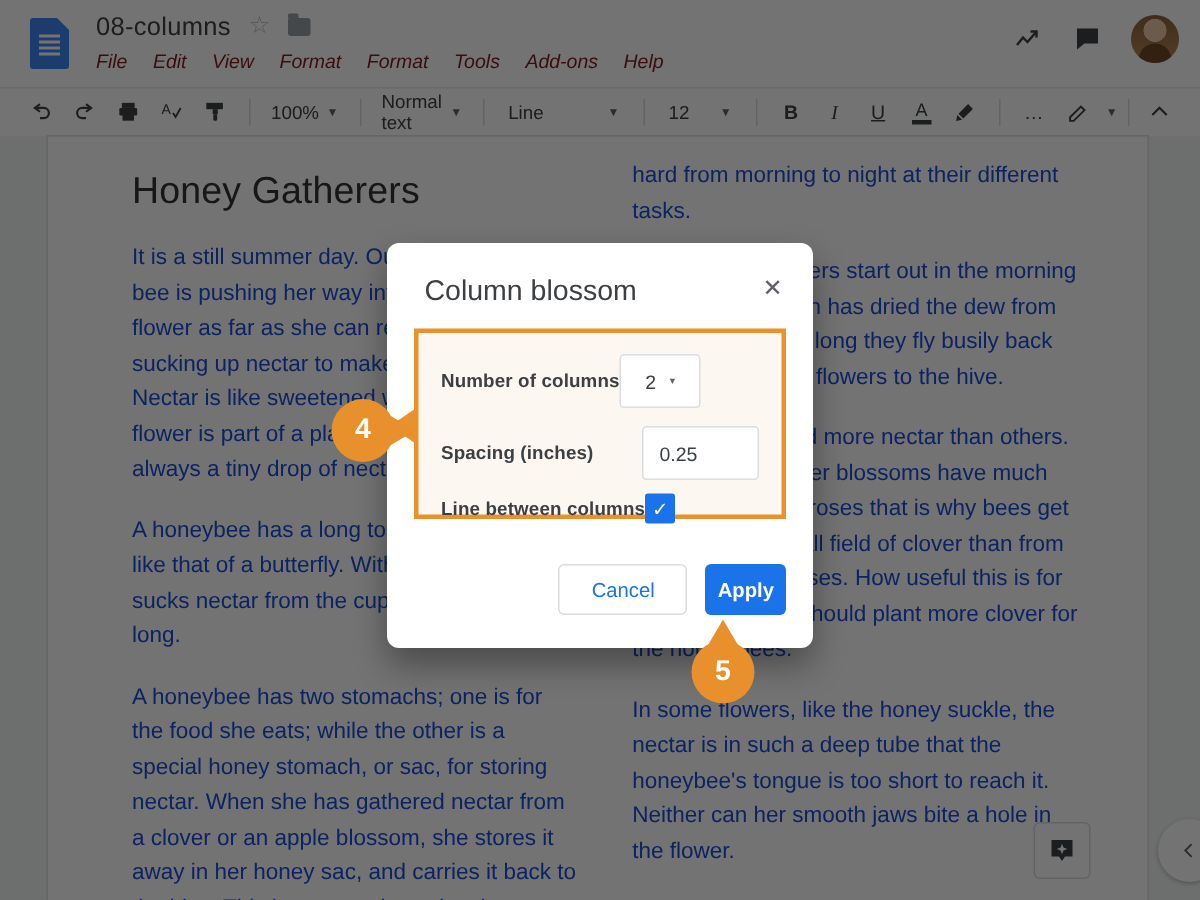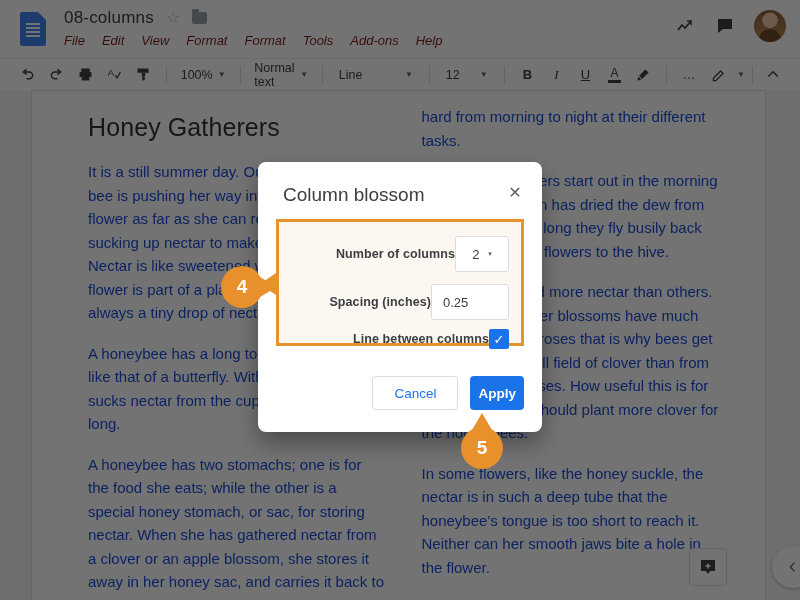--- a/index.html
+++ b/index.html
@@ -74,23 +74,23 @@
   .dialog { position:absolute; left:258px; top:162px; width:284px; height:270px;
     background:#fff; border-radius:8px; box-shadow:0 11px 22px rgba(0,0,0,.35); }
   .dlg-title { position:absolute; left:25px; top:22px; font-size:19px; color:#3c4043; font-weight:400;}
   .dlg-close { position:absolute; right:18px; top:22px; width:18px; height:18px;
     color:#5f6368; font-size:16px; line-height:18px; text-align:center; }
 
   .hl-box { position:absolute; left:18px; top:57px; width:248px; height:127px;
     border:3px solid #e8922e; background:#fdf7f1; }
   .hl-box::after{ content:""; position:absolute; left:-19px; top:51px;
     border-style:solid; border-width:11px 16px 11px 0; border-color:transparent #e8922e transparent transparent;}
-  .row { position:absolute; left:30px; right:12px; display:flex; align-items:center; justify-content:flex-end;}
+  .row { position:absolute; left:15px; right:12px; display:flex; align-items:center; justify-content:flex-start;}
   .row1 { top:10px; height:44px; }
-  .row2 { top:58px; height:44px; }
+  .row2 { top:58px; height:44px;gap:32px; }
   .row3 { top:106px; height:22px; }
   .lbl { font-size:12.5px; color:#3c4043; font-weight:bold; letter-spacing:.1px; }
   .select { width:54px; height:36px; border:1px solid #dadce0; border-radius:3px; background:#fff;
     display:flex; align-items:center; justify-content:center; gap:9px; font-size:13px; color:#3c4043;}
   .select .cv { font-size:7px; color:#5f6368; }
   .txtinput { width:78px; height:36px; border:1px solid #dadce0; border-radius:3px; background:#fff;
     display:flex; align-items:center; padding-left:11px; font-size:13px; color:#3c4043;}
   .cbx { width:20px; height:20px; border-radius:2px; background:#1a73e8;
     display:flex; align-items:center; justify-content:center; color:#fff; font-size:13px; }
 

